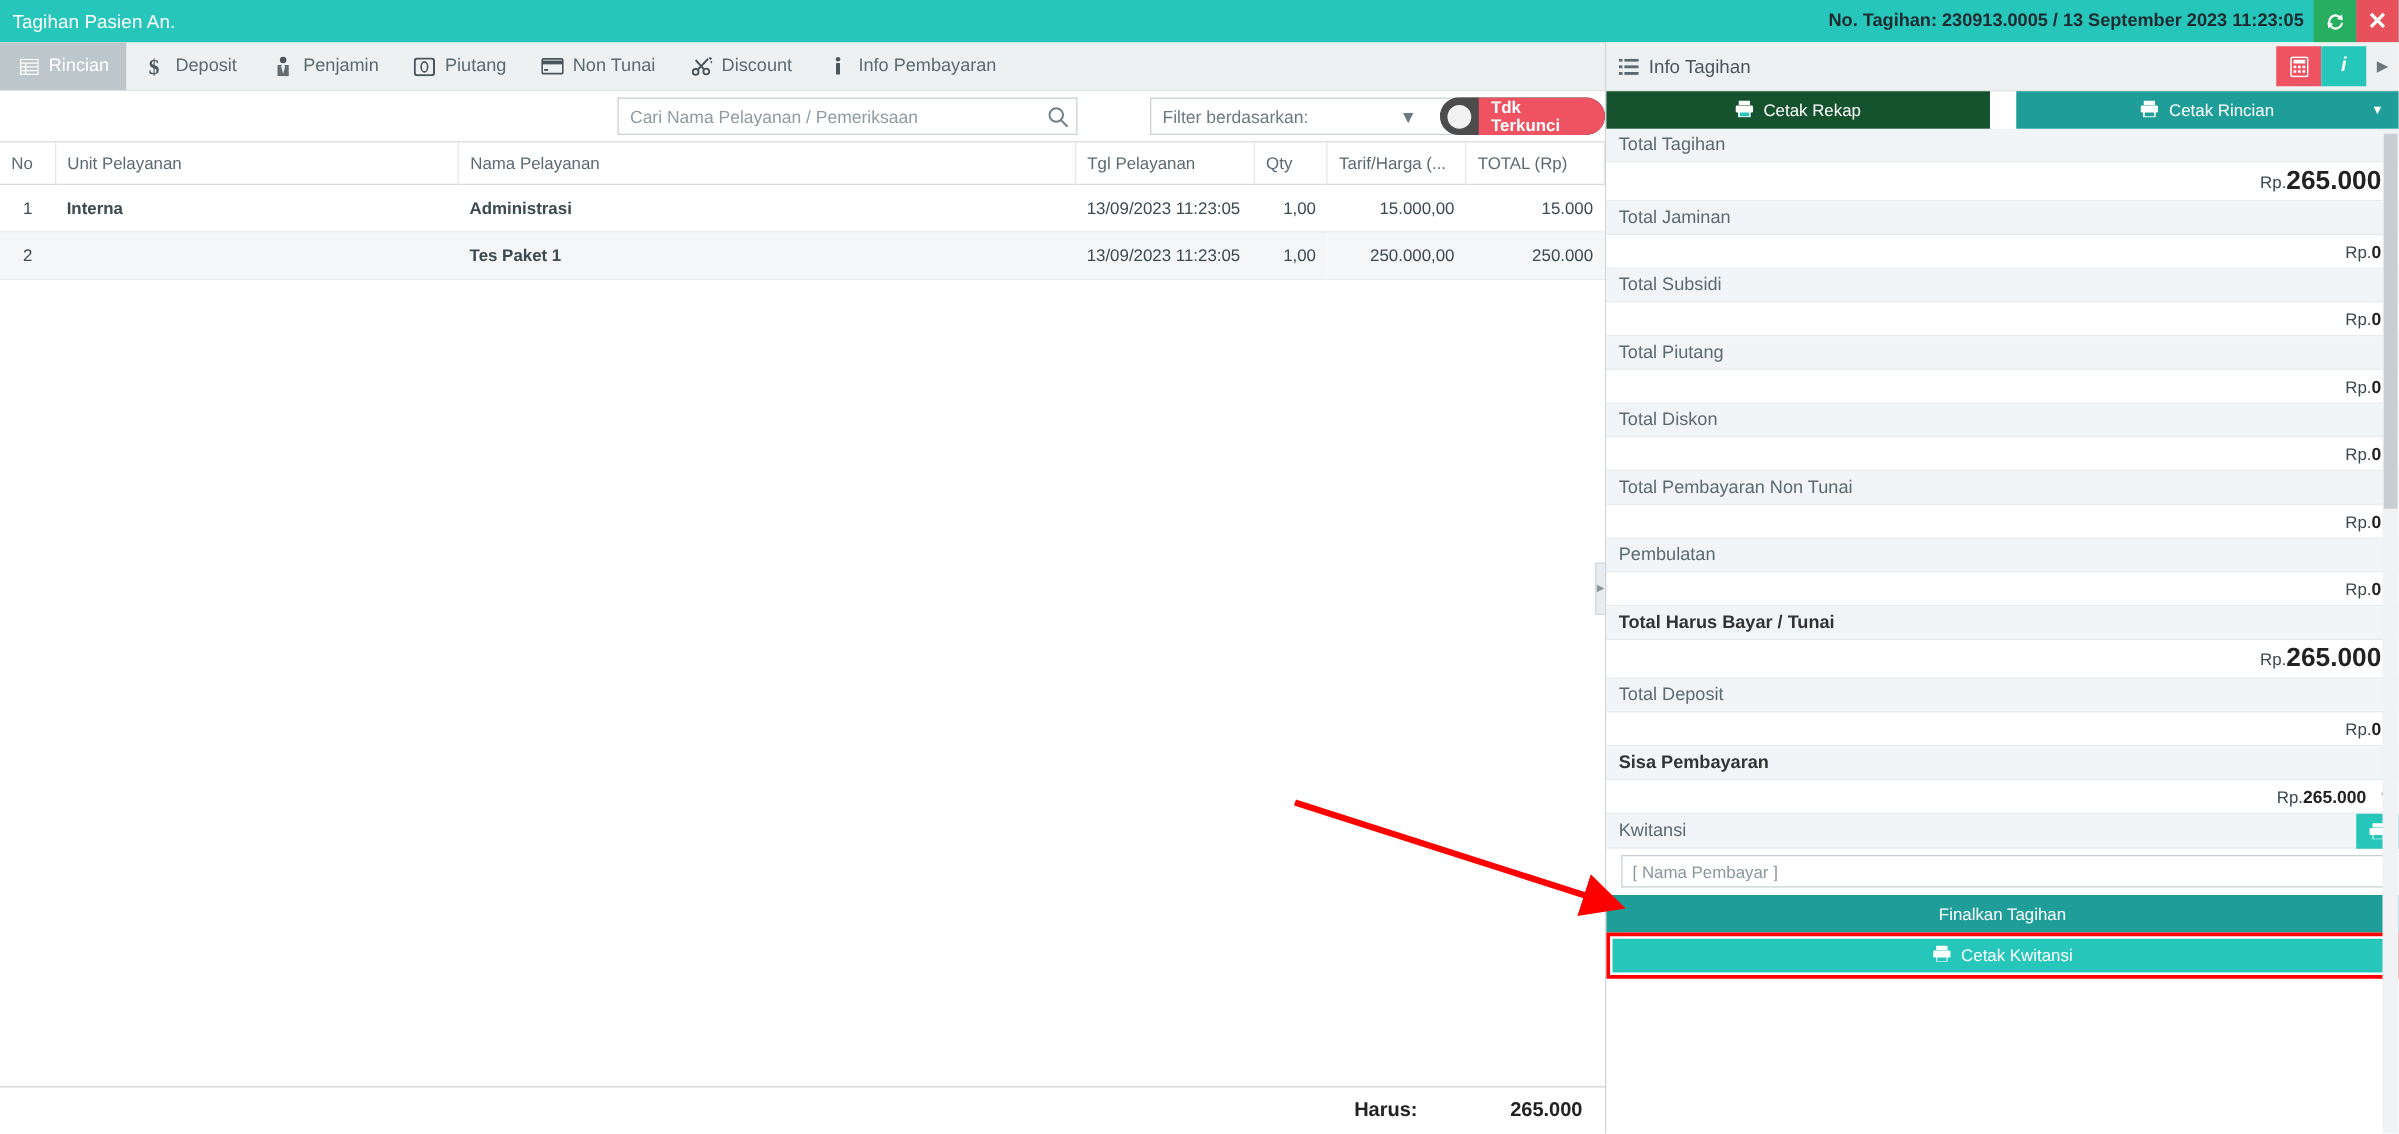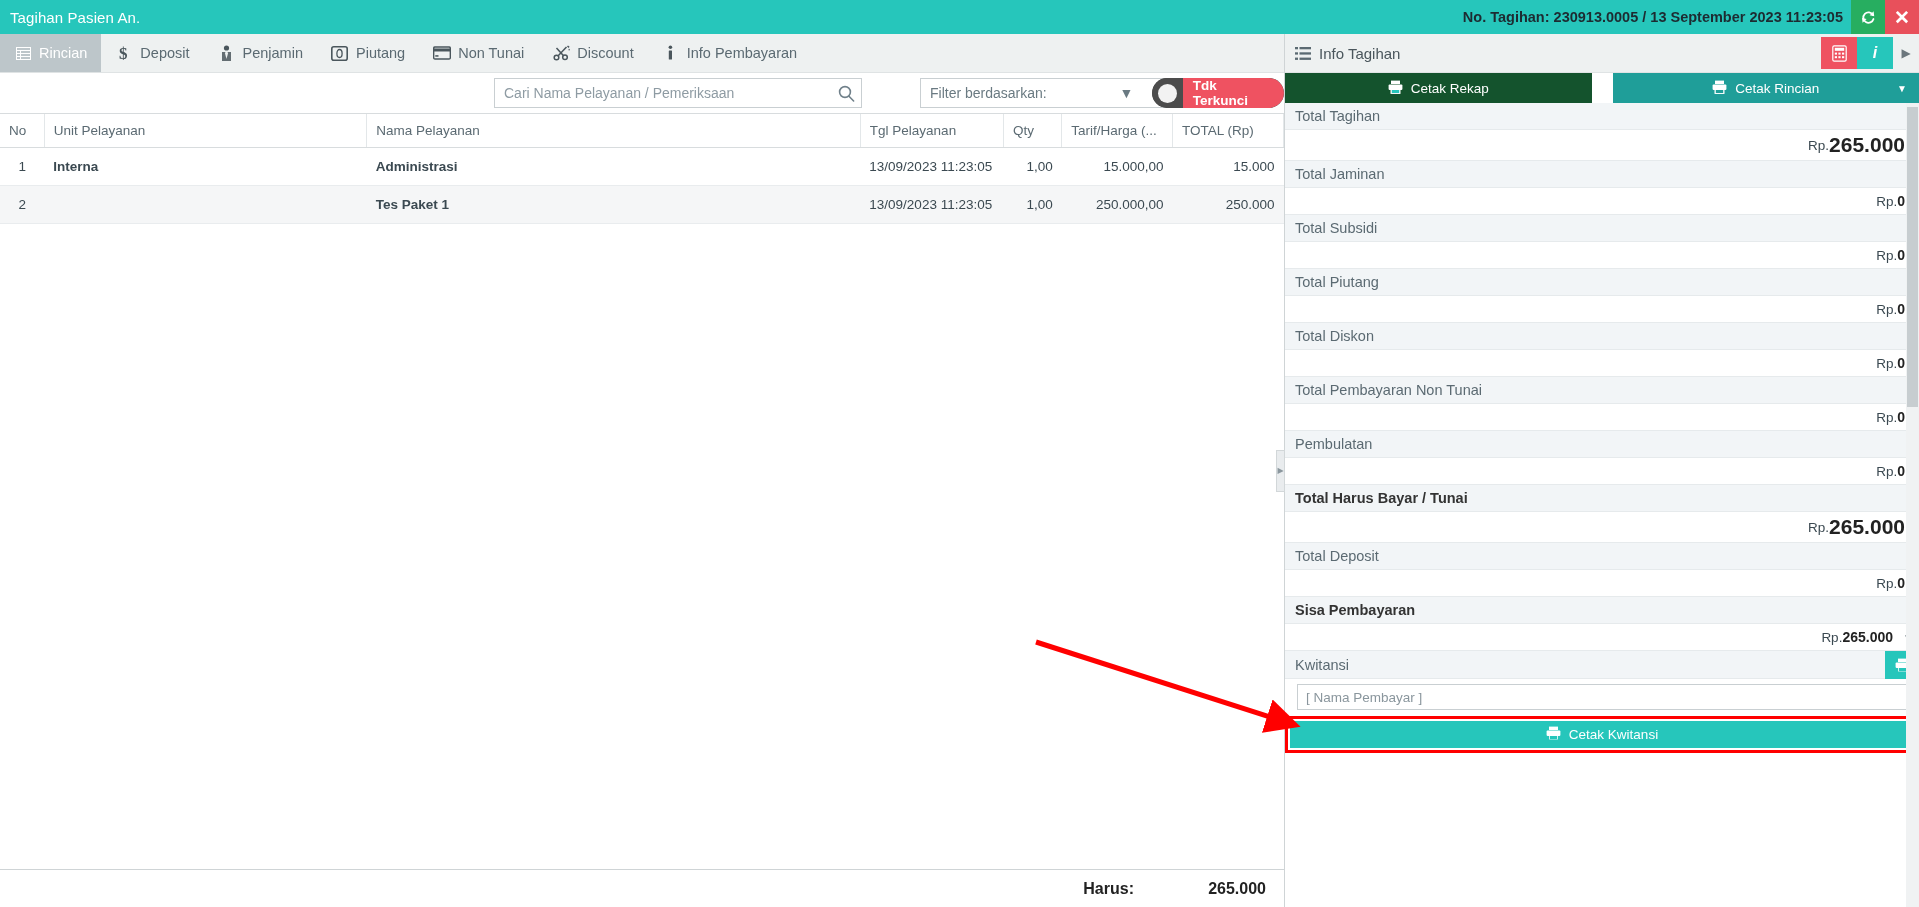--- a/index.html
+++ b/index.html
@@ -487,20 +487,21 @@
                   <rect x="3" y="9.2" width="9" height="4.2" fill="#fff"></rect>
                   <rect x="3.8" y="10" width="7.4" height="3" fill="#26c6bb"></rect>
                 </svg>
             </span>
           </div>
 
           <div class="payer-wrap">
             <input type="text" placeholder="[ Nama Pembayar ]" style="">
           </div>
 
+          <div class="btn-finalize">Finalkan Tagihan</div>
 
           <div class="btn-kwitansi-wrap">
             <div class="btn-kwitansi">
               <span>
                 <svg width="15" height="14" viewBox="0 0 15 14" fill="#fff">
                     <rect x="3" y="0.6" width="9" height="3.4"></rect>
                     <rect x="0.6" y="4.4" width="13.8" height="5.6" rx="1"></rect>
                     <rect x="3" y="9.2" width="9" height="4.2" fill="#fff"></rect>
                     <rect x="3.8" y="10" width="7.4" height="3" fill="#26c6bb"></rect>
                   </svg>

